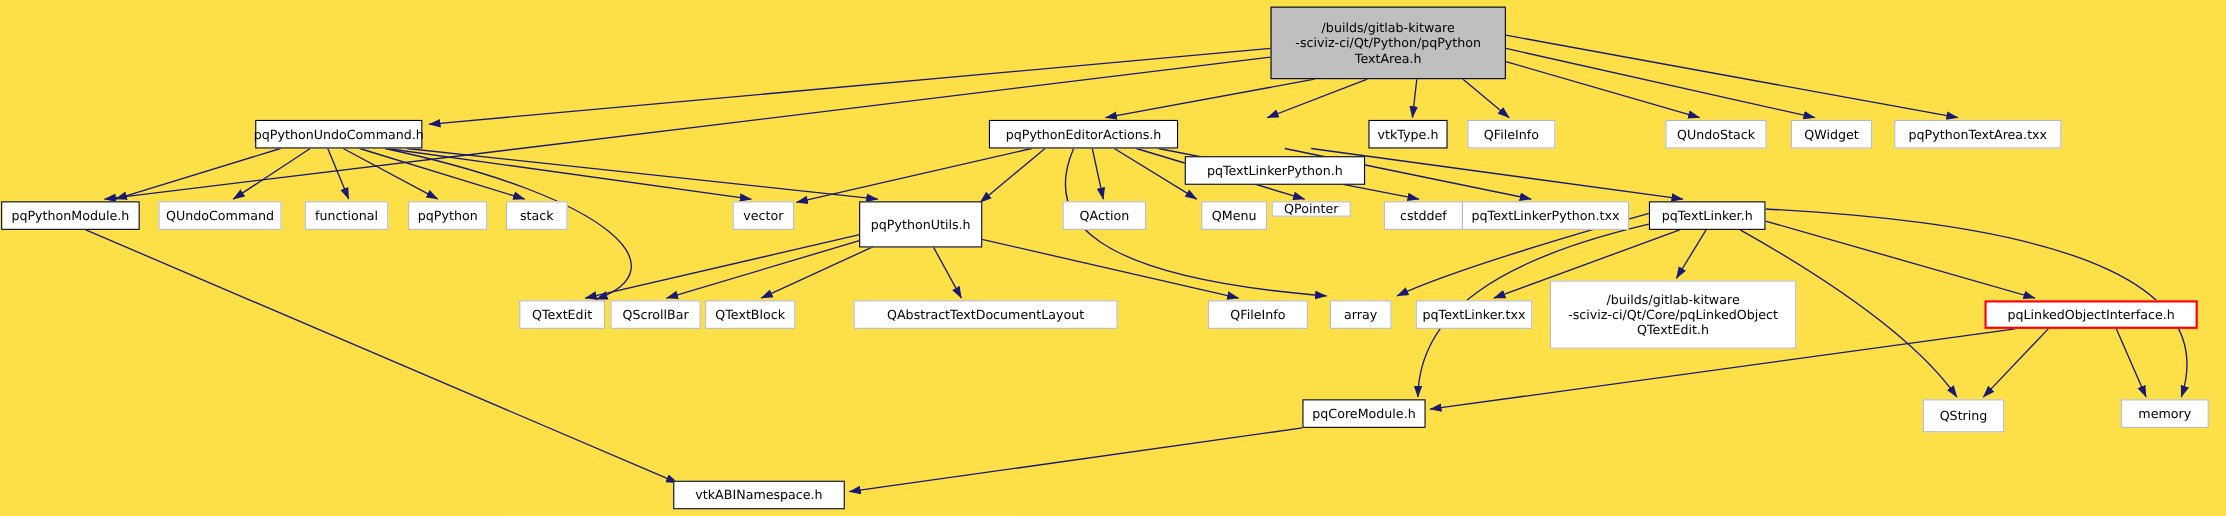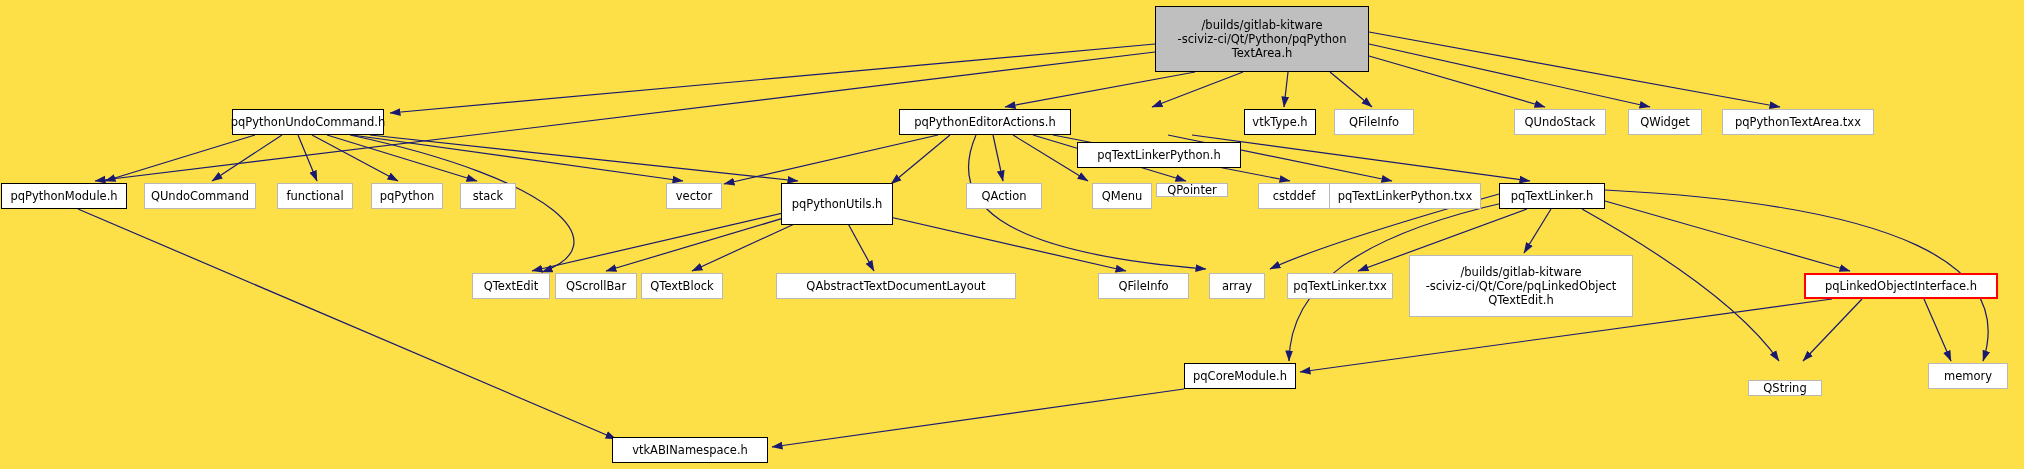--- a/index.html
+++ b/index.html
@@ -114,16 +114,16 @@
     <div class="node plain" style="left: 641px; top: 273px; width: 82px; height: 26px;">QTextBlock</div>
     <div class="node plain" style="left: 776px; top: 273px; width: 240px; height: 26px;">QAbstractTextDocumentLayout</div>
     <div class="node plain" style="left: 1098px; top: 273px; width: 91px; height: 26px;">QFileInfo</div>
     <div class="node plain" style="left: 1209px; top: 273px; width: 56px; height: 26px;">array</div>
     <div class="node plain" style="left: 1287px; top: 273px; width: 106px; height: 26px;">pqTextLinker.txx</div>
     <div class="node plain" style="left: 1409px; top: 255px; width: 224px; height: 62px;">/builds/gitlab-kitware
 -sciviz-ci/Qt/Core/pqLinkedObject
 QTextEdit.h</div>
     <div class="node error" style="left: 1804px; top: 273px; width: 194px; height: 26px;">pqLinkedObjectInterface.h</div>
     <div class="node linked" style="left: 1184px; top: 363px; width: 112px; height: 26px;">pqCoreModule.h</div>
-    <div class="node plain" style="left: 1748px; top: 380px; width: 74px; height: 16px;">QString</div>
+    <div class="node plain" style="left: 1748px; top: 363px; width: 74px; height: 30px;">QString</div>
     <div class="node plain" style="left: 1928px; top: 363px; width: 80px; height: 26px;">memory</div>
     <div class="node linked" style="left: 612px; top: 437px; width: 156px; height: 26px;">vtkABINamespace.h</div>
   </div>
 
 </body></html>

